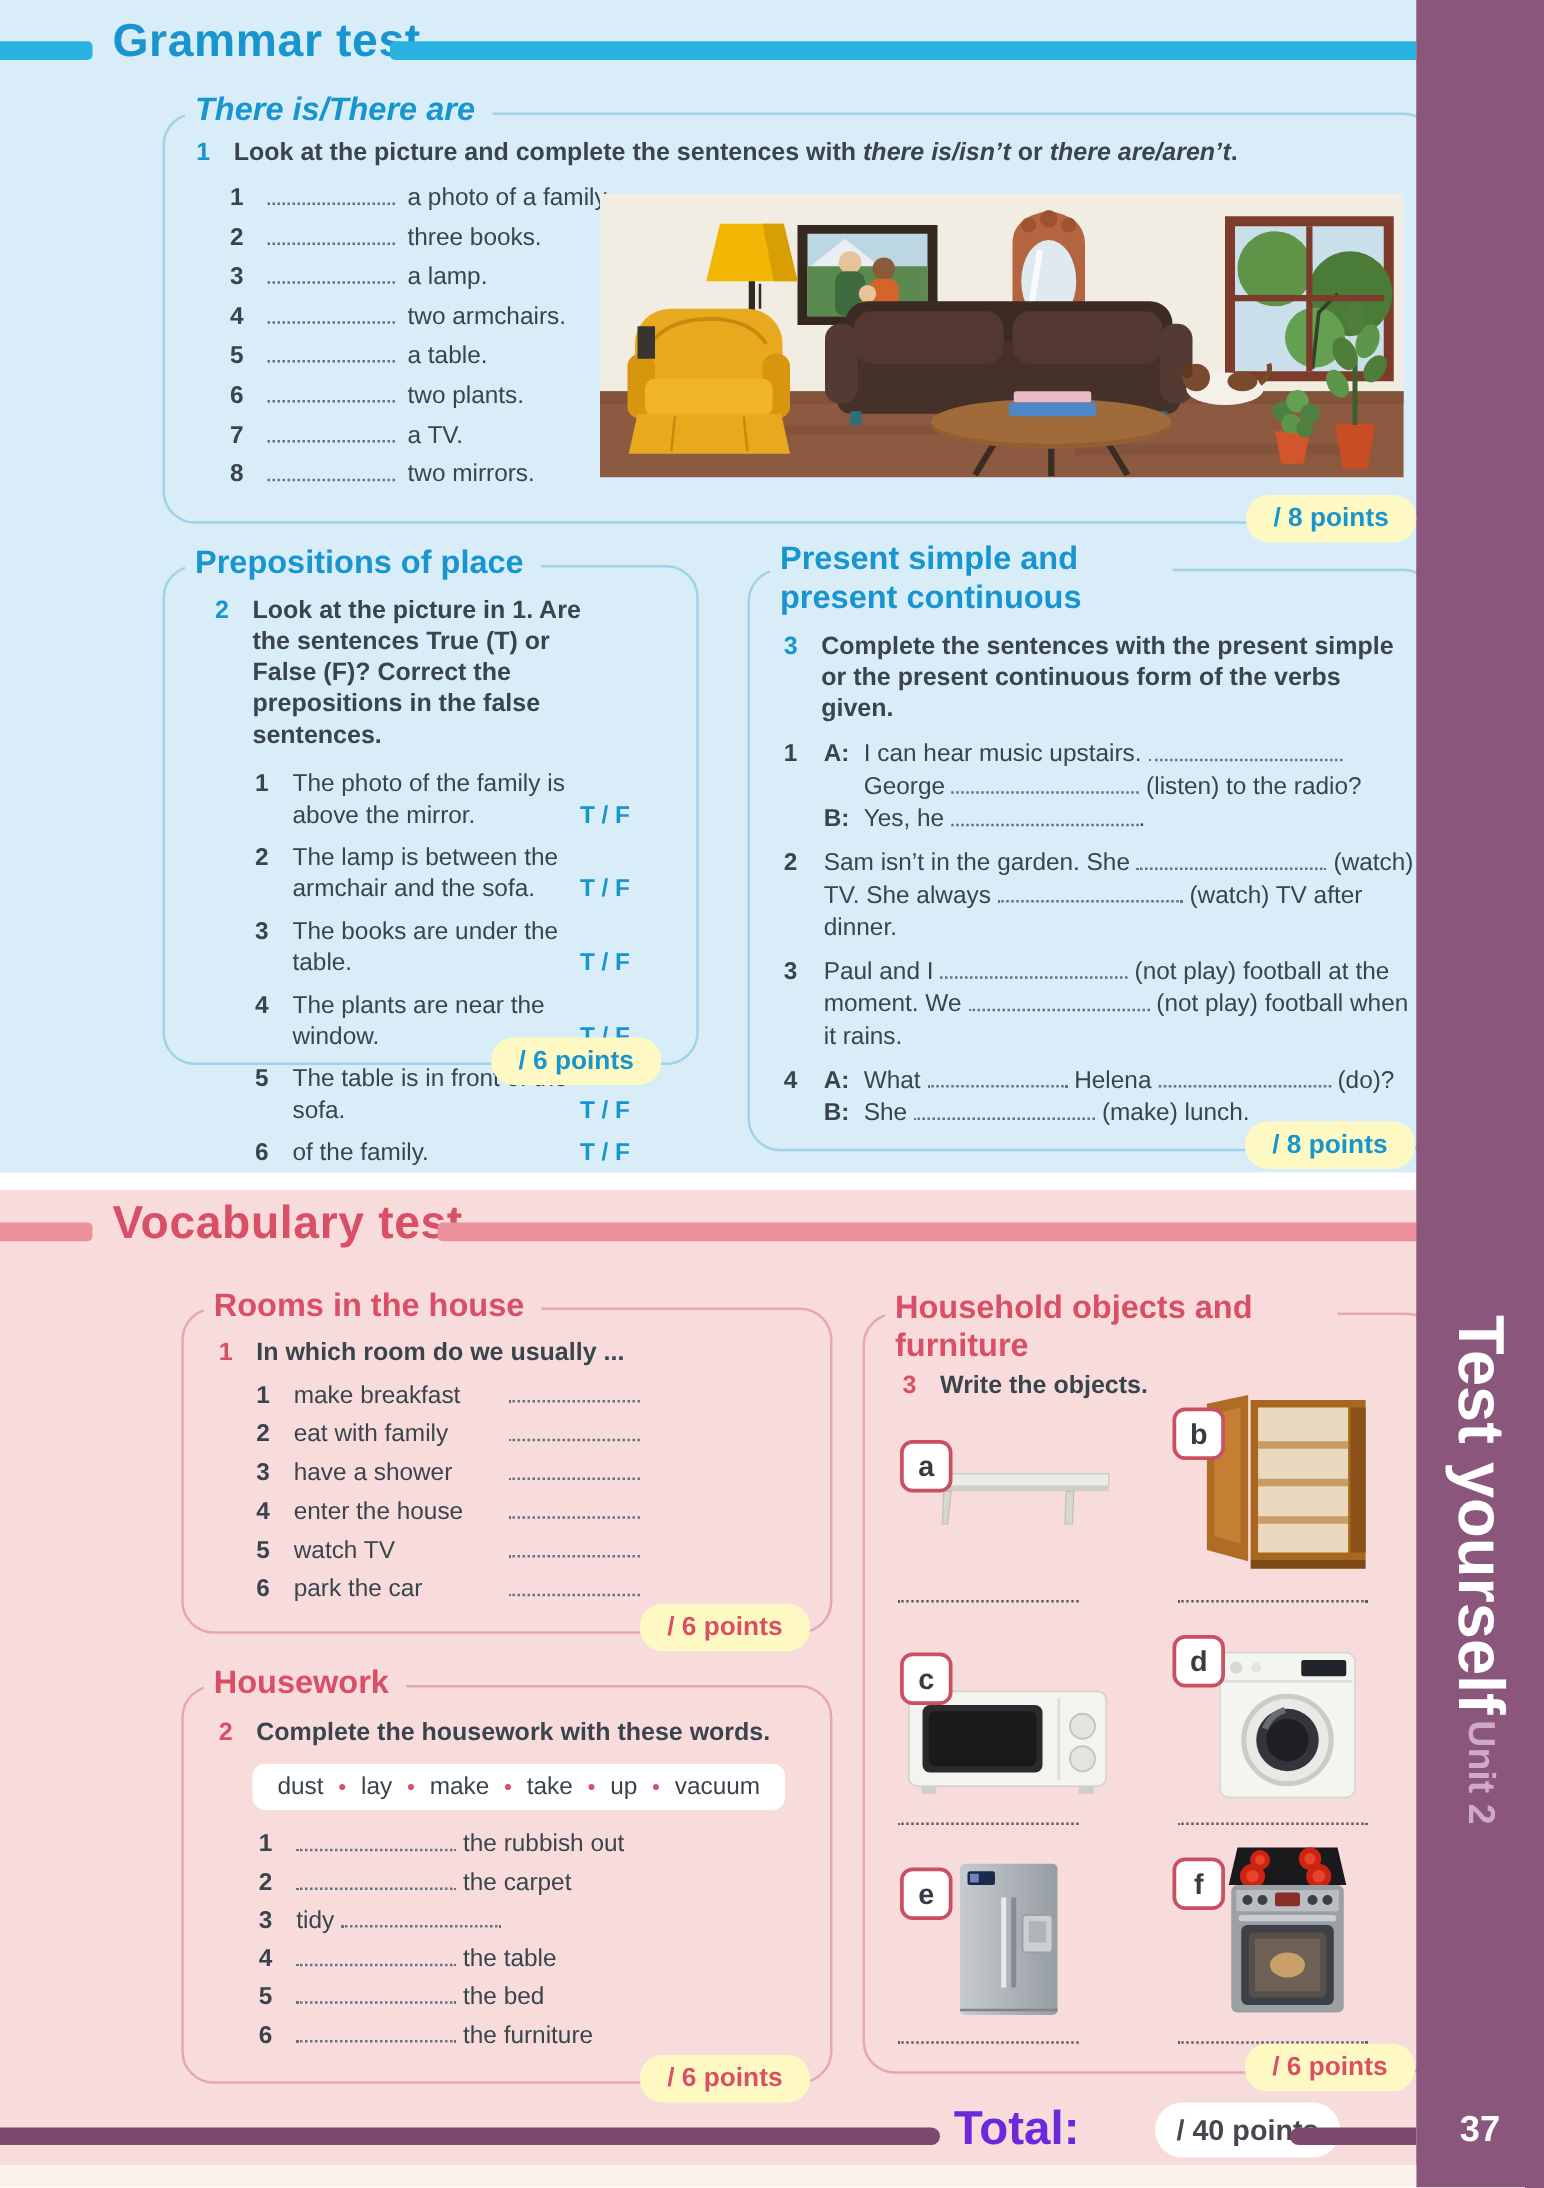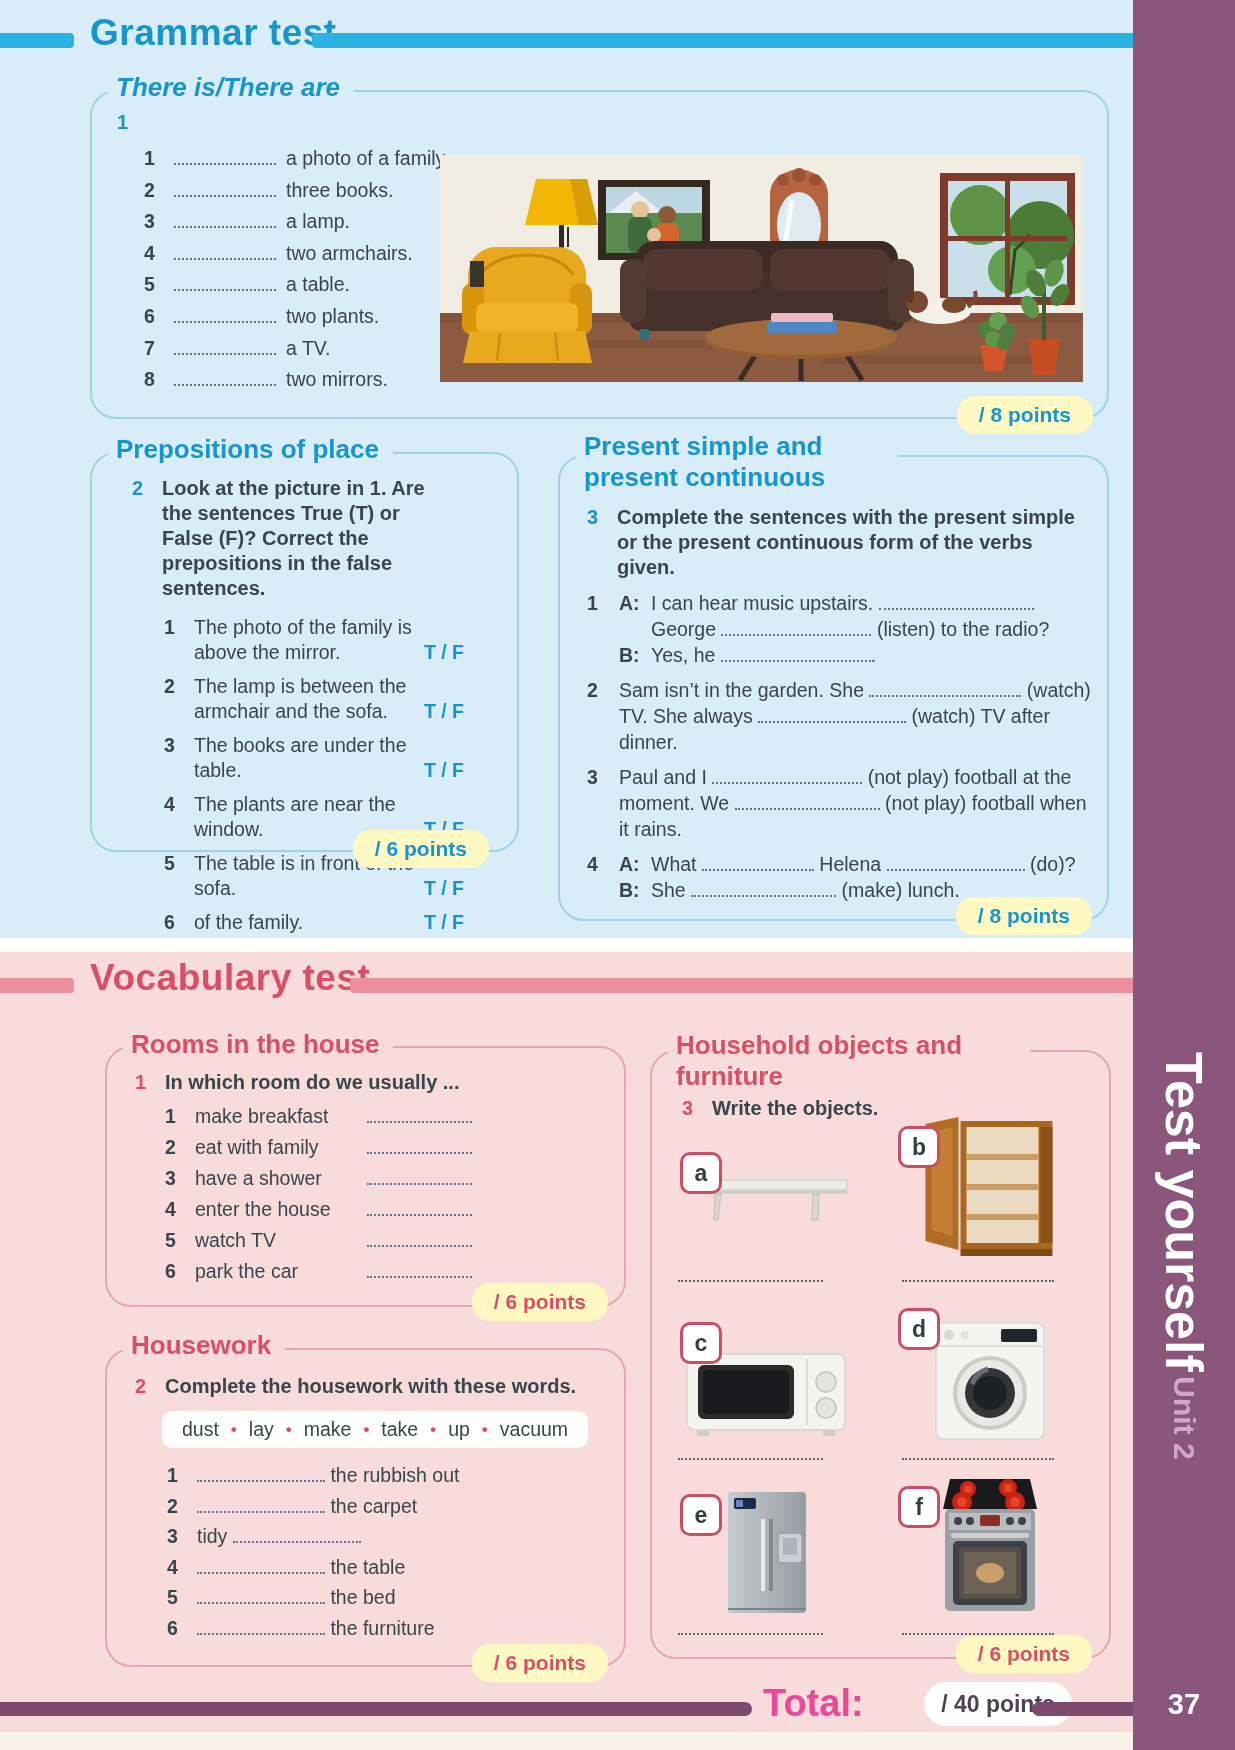--- a/index.html
+++ b/index.html
@@ -10,21 +10,21 @@
   .bottom-strip{position:absolute;left:0;top:1732px;width:1133px;height:18px;background:#faf2e9;}
   .sidebar{position:absolute;left:1133px;top:0;width:102px;height:1750px;background:#8a567b;}
   
   .hbar{position:absolute;height:15px;}
   .hbar.cyan{background:#29b2e2;}
   .hbar.rose{background:#ec8f9c;}
   .sec-title{position:absolute;margin:0;font-size:37px;font-weight:bold;letter-spacing:0.5px;}
   .sec-title.blue{color:#1795cf;}
   .sec-title.rose{color:#d94f66;}
   
-  .panel{position:absolute;border:2.5px solid;border-radius:26px;}
+  .panel{position:absolute;border:2.5px solid;border-radius:26px;margin-left:40px;}
   .panel.bblue{border-color:#a0d2ea;}
   .panel.bpink{border-color:#e6a8b0;}
   .panel-heading{position:absolute;margin:0;font-size:26px;font-weight:bold;line-height:31px;padding:0 14px 0 8px;z-index:2;}
   .panel-heading.blue{color:#1795cf;background:#d9edf8;}
   .panel-heading.rose{color:#d94f66;background:#f8dcdc;}
   .panel-heading.italic{font-style:italic;}
   .pill{position:absolute;background:#fef9c3;border-radius:18px;padding:7px 22px;font-weight:bold;font-size:21px;z-index:3;white-space:nowrap;}
   .pill.blue{color:#1795cf;}
   .pill.rose{color:#d94f66;}
   
@@ -71,40 +71,41 @@
   .slot-b .letter-badge{top:12px;}
   .slot-e .letter-badge{top:22px;}
   .slot-f .letter-badge{top:26px;}
   .obj-icon{position:absolute;bottom:14px;left:50%;transform:translateX(-50%);}
   .answer-line{position:absolute;bottom:0;left:6px;border-bottom:2.5px dotted #5a6268;height:1px;}
   .slot-a .answer-line,.slot-c .answer-line,.slot-e .answer-line{width:145px;}
   .slot-b .answer-line,.slot-d .answer-line,.slot-f .answer-line{width:152px;left:12px;}
   
   .total-bar{position:absolute;top:1702px;left:0;width:752px;height:14px;background:#7b4a6d;border-radius:0 7px 7px 0;}
   .total-bar2{position:absolute;top:1702px;left:1032px;width:101px;height:14px;background:#7b4a6d;border-radius:7px 0 0 7px;}
-  .total-label{position:absolute;top:1682px;left:763px;font-size:38px;font-weight:bold;color:#ec4899;}
+  .total-label{position:absolute;top:1682px;left:763px;font-size:38px;font-weight:bold;color:#6d28d9;}
   .total-pill{position:absolute;top:1682px;left:924px;width:148px;height:44px;background:#fff;border-radius:22px;color:#4b4550;font-weight:bold;font-size:23px;display:flex;align-items:center;justify-content:center;}
   
   .sidebar-label{position:absolute;left:1133px;top:1052px;width:102px;height:560px;writing-mode:vertical-rl;line-height:102px;white-space:nowrap;}
   .sidebar-title{font-size:52px;font-weight:bold;color:#ffffff;}
   .sidebar-unit{font-size:30px;font-weight:bold;color:#d0a9c7;}
   .page-num{position:absolute;left:1133px;top:1688px;width:102px;text-align:center;font-size:29px;font-weight:bold;color:#ffffff;}
 </style>
 </head>
 <body>
 
 <section class="blue-sec">
   <div class="hbar cyan" style="left:0;top:33px;width:74px;border-radius:0 4px 4px 0;"></div>
   <h1 class="sec-title blue" style="left:90px;top:12px;">Grammar test</h1>
   <div class="hbar cyan" style="left:312px;top:33px;width:821px;border-radius:4px 0 0 4px;"></div>
 
   <div class="panel bblue" style="left:90px;top:90px;width:1015px;height:325px;">
     <h2 class="panel-heading blue italic" style="top:-20px;left:16px;">There is/There are</h2>
     <div class="ex-head" style="margin:18px 0 0 25px;">
       <span class="ex-num blue">1</span>
+      <div id="there-instruction"><span class="seg-t">Look at the picture and complete the sentences with </span><em class="seg-i">there is/isn’t</em><span class="seg-t"> or </span><em class="seg-i">there are/aren’t</em><span class="seg-t">.</span></div>
     </div>
     <div id="there-items">
         <div class="titem-row">
           <span class="item-num">1</span>
           <span class="blank"></span>
           <span>a photo of a family.</span>
         </div>
         <div class="titem-row">
           <span class="item-num">2</span>
           <span class="blank"></span>

